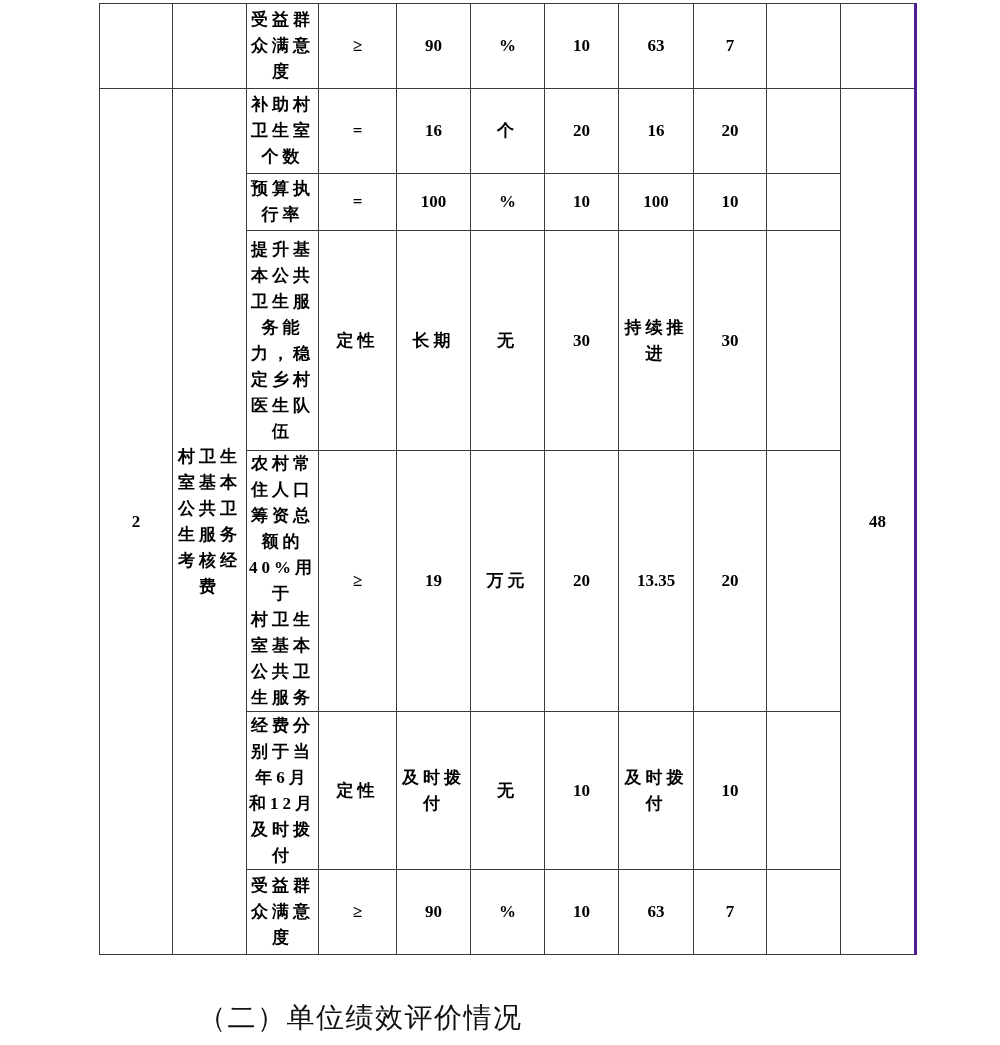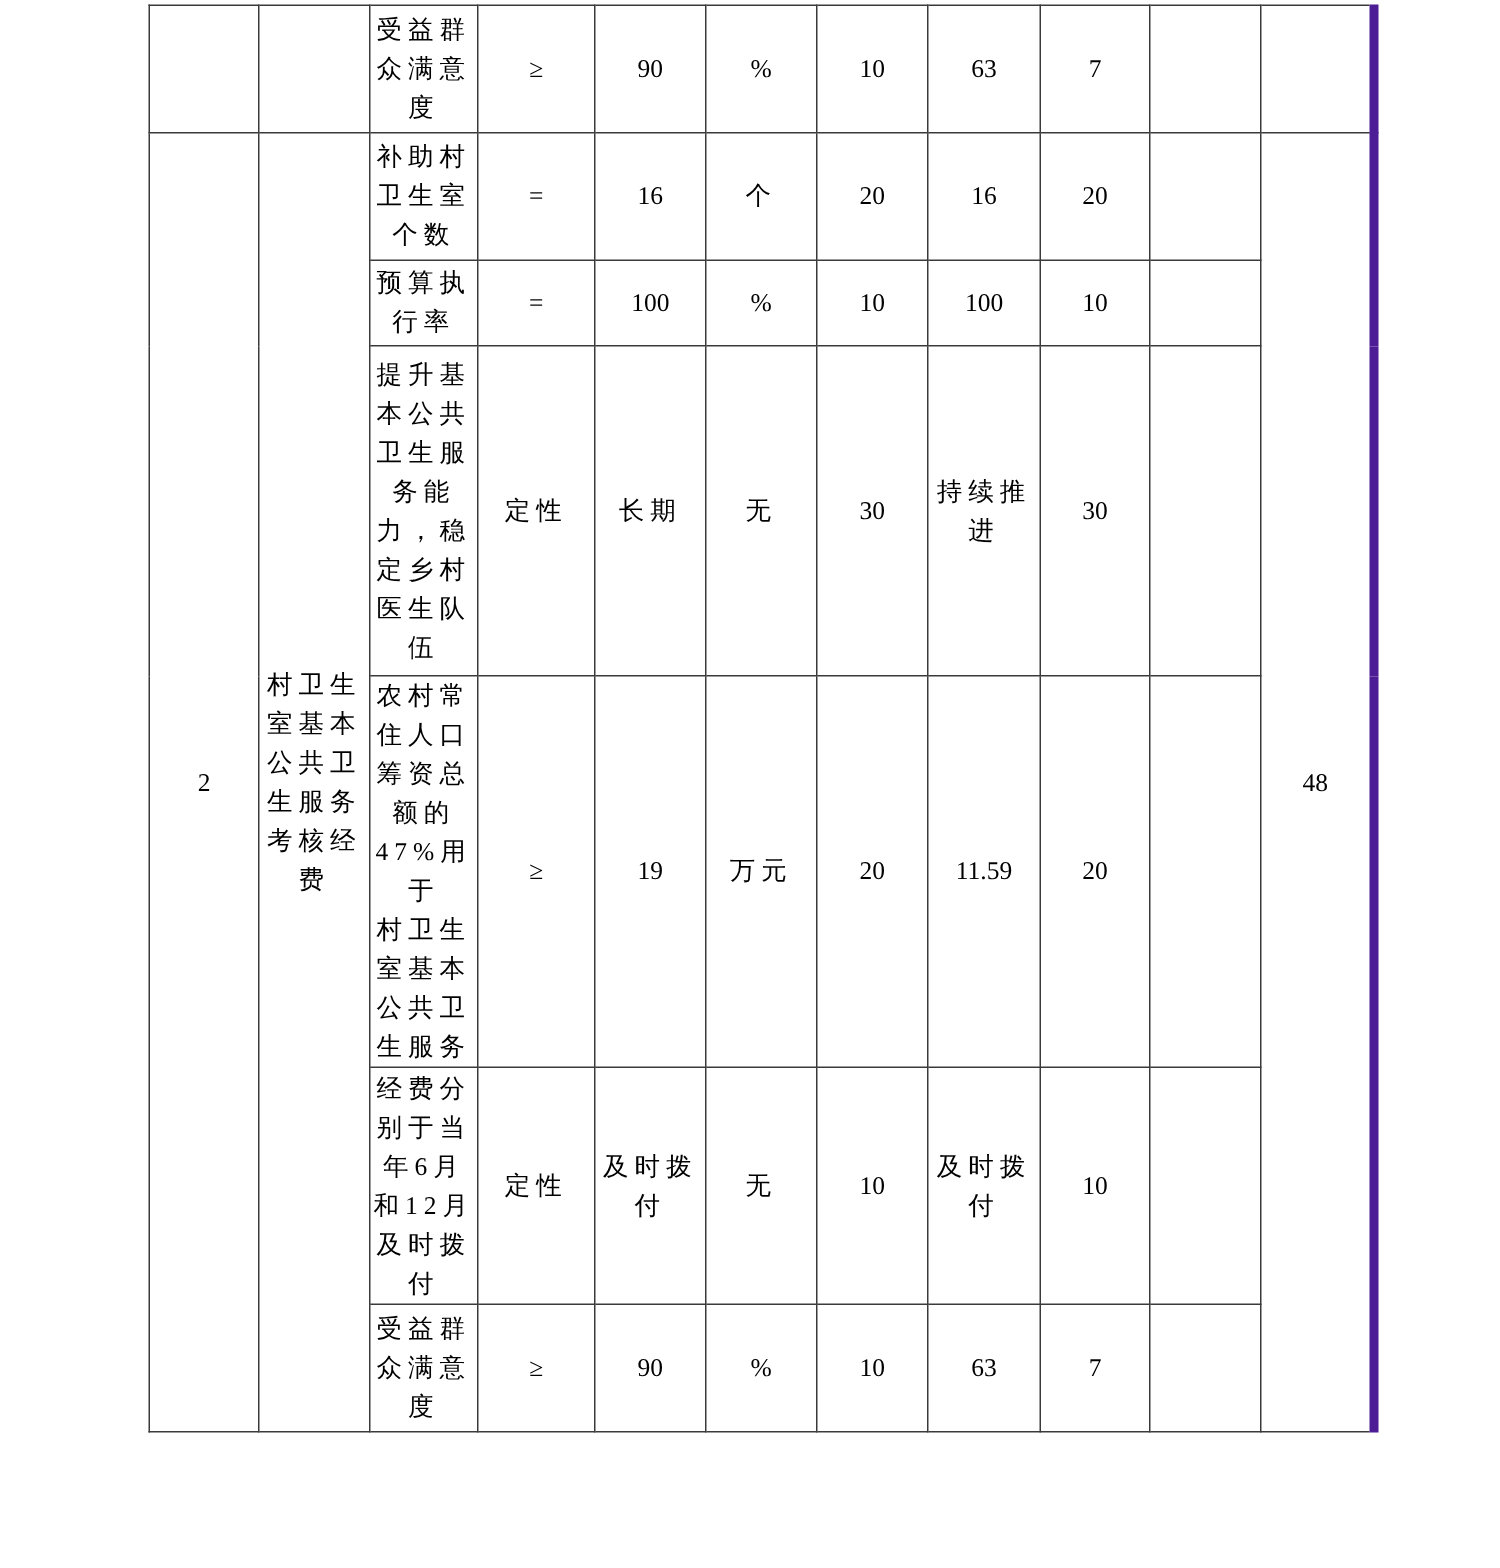--- a/index.html
+++ b/index.html
@@ -4,21 +4,21 @@
 <style>
   html,body{margin:0;padding:0;}
   body{width:1000px;height:1045px;background:#ffffff;overflow:hidden;
        font-family:"Liberation Serif","DejaVu Serif",serif;color:#000;}
   .page{position:relative;width:1000px;height:1045px;background:#ffffff;}
   table.perf{position:absolute;left:99px;top:3px;border-collapse:collapse;table-layout:fixed;
              width:816px;}
   table.perf td{border:1px solid #3a3a3a;text-align:center;vertical-align:middle;
                 font-size:17px;line-height:26px;padding:0 1px;white-space:pre-line;
                 overflow:hidden;}
-  table.perf{border-right:6px solid #4c1d95;}
+  table.perf{border-right:3px solid #4c1d95;font-weight:bold;}
   td.cjk{letter-spacing:4px;}
   .caption{position:absolute;left:198px;top:1001px;font-size:28px;line-height:34px;
            letter-spacing:1.5px;color:#111;}
 </style>
 </head>
 <body>
 
 <div class="page">
 
   <table class="perf">
@@ -103,30 +103,30 @@
 进</td>
       <td>30</td>
       <td></td>
     </tr>
 
     <tr style="height:246px">
       <td class="cjk">农村常
 住人口
 筹资总
 额的
-47%用于
+40%用于
 村卫生
 室基本
 公共卫
 生服务</td>
       <td>≥</td>
       <td>19</td>
       <td class="cjk">万元</td>
       <td>20</td>
-      <td>11.59</td>
+      <td>13.35</td>
       <td>20</td>
       <td></td>
     </tr>
 
     <tr style="height:158px">
       <td class="cjk">经费分
 别于当
 年6月
 和12月
 及时拨
@@ -150,14 +150,15 @@
       <td>90</td>
       <td>%</td>
       <td>10</td>
       <td>63</td>
       <td>7</td>
       <td></td>
     </tr>
   </tbody>
     </table>
 
+  <div class="caption">（二）单位绩效评价情况</div>
 
 </div>
 
 </body></html>

